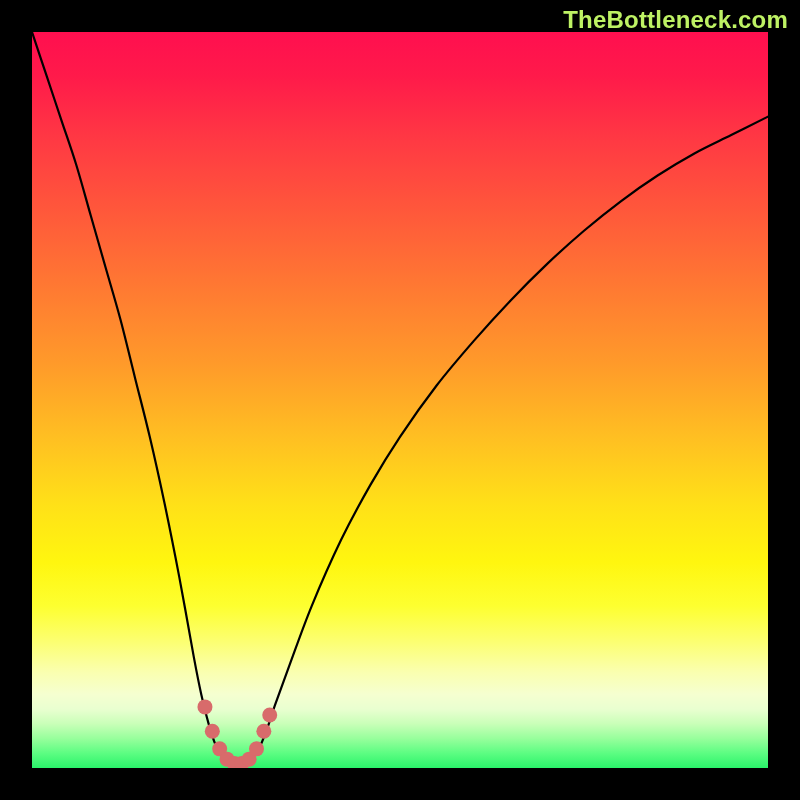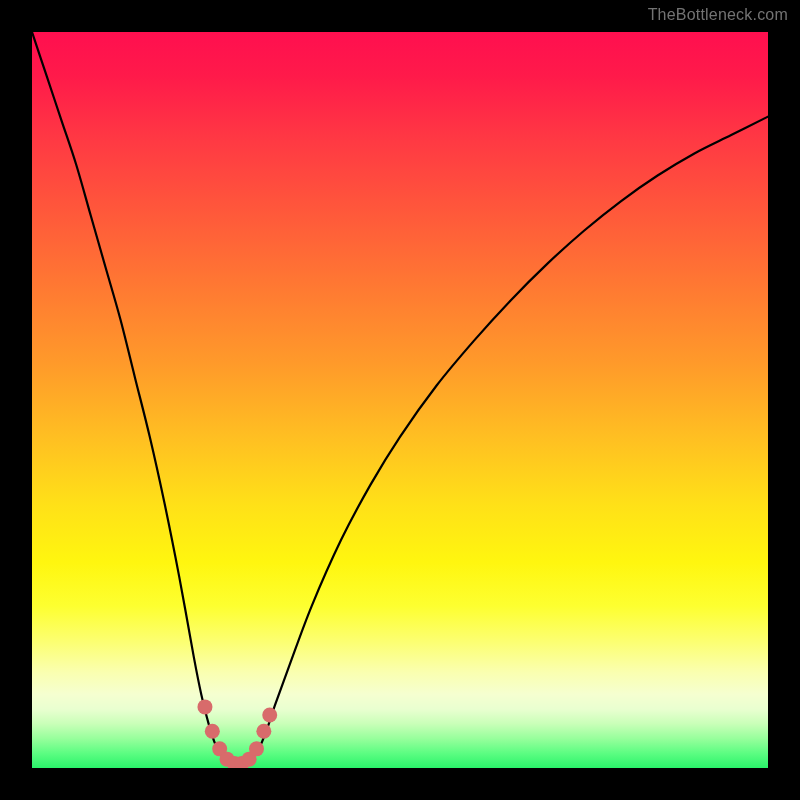--- a/index.html
+++ b/index.html
@@ -49,23 +49,23 @@
       #c9ffb8 94%,
       #97ff9c 96%,
       #5cfd82 98%,
       #2af36a 100%
     );
   }
   .watermark {
     position: absolute;
     top: 6px;
     right: 12px;
-    color: #737373;
-    font-size: 16px;
-    font-weight: 400;
+    color: #bef264;
+    font-size: 24px;
+    font-weight: 700;
     letter-spacing: 0.2px;
     z-index: 10;
   }
   svg {
     position: absolute;
     inset: 0;
   }
 </style>
 </head>
 <body>

